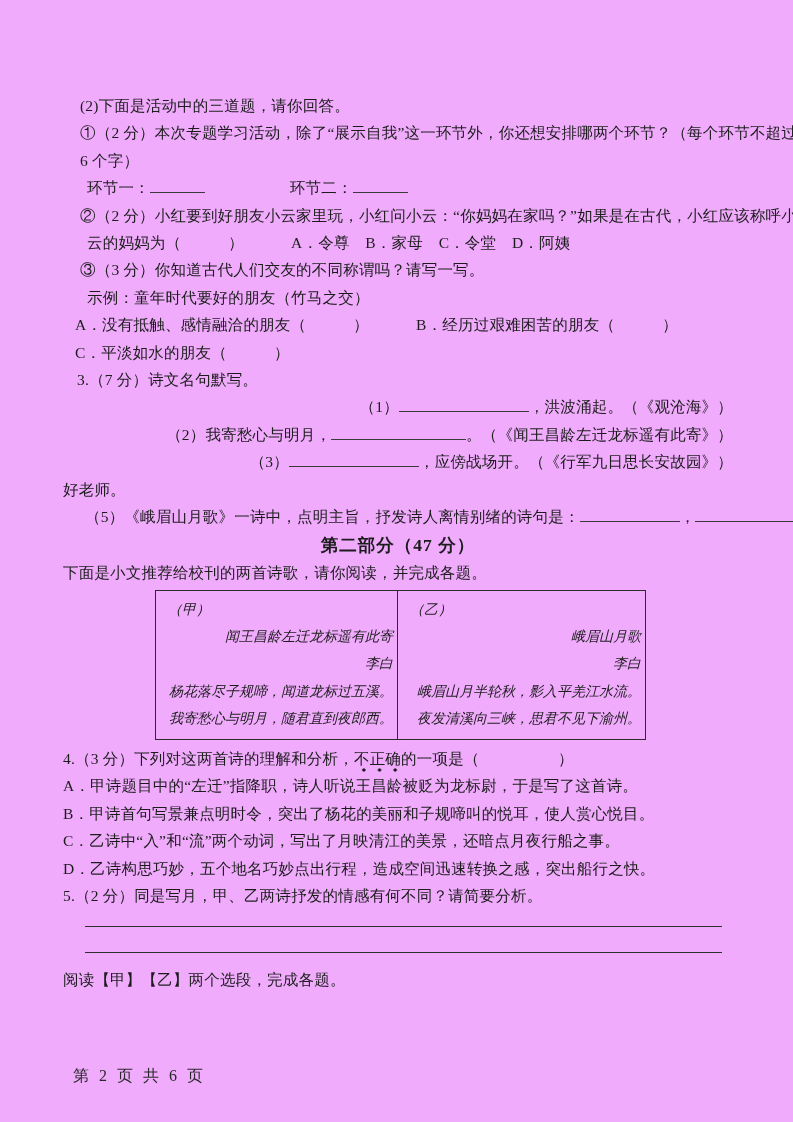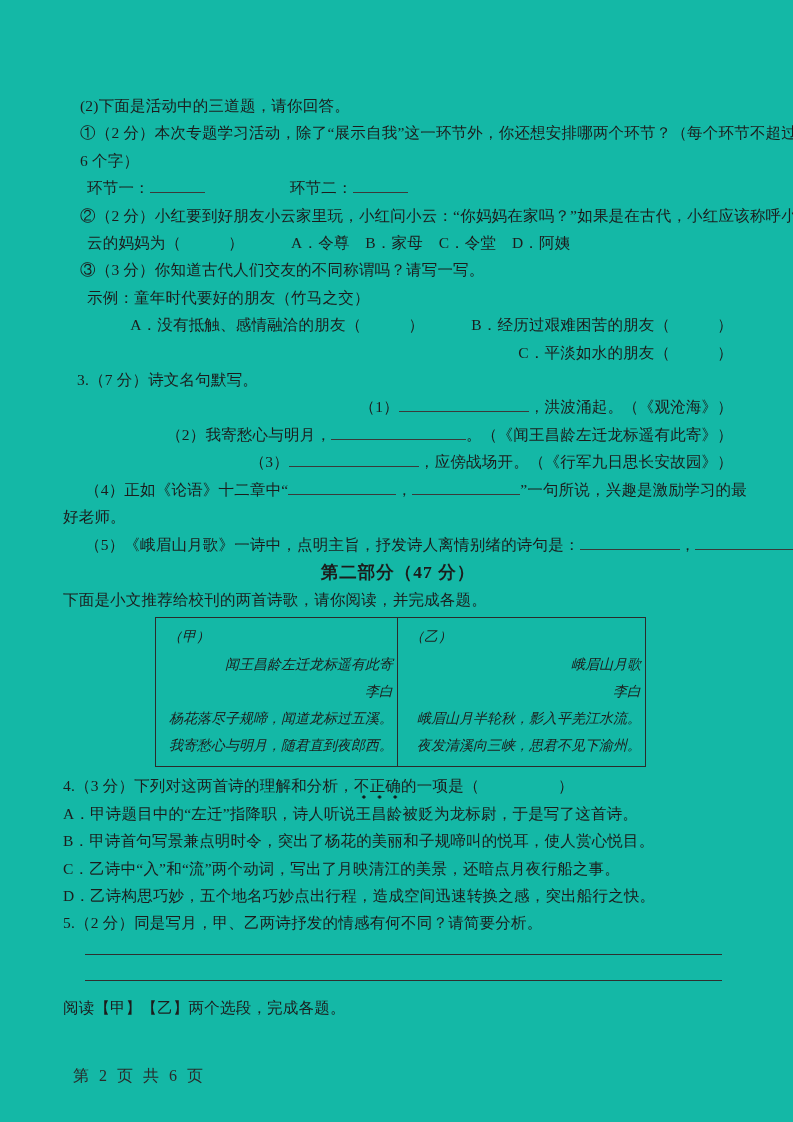--- a/index.html
+++ b/index.html
@@ -1,39 +1,39 @@
 <!DOCTYPE html>
 <html><head>
 <meta charset="utf-8">
 <style>
   html,body{margin:0;padding:0;background:#ffffff;}
   .page{
     position:relative;
     width:793px;height:1122px;
-    background:#14b8a6;
+    background:#f0abfc;
     color:#1c1c1c;
     font-family:"Liberation Serif","DejaVu Serif",serif;
     overflow:hidden;
   }
   .content{
     position:absolute;
     left:63px;top:92px;
     width:670px;
   }
   .line{
     font-size:15.5px;
     line-height:27.4px;
     white-space:nowrap;
     letter-spacing:0.2px;
   }
   .in1{margin-left:14px;}  
   .in2{margin-left:17px;}  
   .in3{margin-left:22px;text-align:right;}  
   .in4{margin-left:24px;}  
-  .in5{margin-left:12px;text-align:right;}  
+  .in5{margin-left:12px;}  
   .in6{}  
   .blank{
     display:inline-block;
     border-bottom:1px solid #3a3a3a;
     height:15px;
     vertical-align:baseline;
   }
   .w55{width:55px;}
   .w100{width:100px;}
   .w108{width:108px;}
@@ -116,23 +116,20 @@
 
     <div class="line in3">
       <span>（1）</span><span class="blank w130"></span><span>，洪波涌起。（《观沧海》）</span>
     </div>
     <div class="line in3">
       <span>（2）我寄愁心与明月，</span><span class="blank w135"></span><span>。（《闻王昌龄左迁龙标遥有此寄》）</span>
     </div>
     <div class="line in3">
       <span>（3）</span><span class="blank w130"></span><span>，应傍战场开。（《行军九日思长安故园》）</span>
     </div>
-    <div class="line in3">
-      <span>（4）正如《论语》十二章中“</span><span class="blank w108"></span><span>，</span><span class="blank w108"></span><span>”一句所说，兴趣是激励学习的最</span>
-    </div>
     <div class="line">好老师。</div>
     <div class="line in3">
       <span>（5）《峨眉山月歌》一诗中，点明主旨，抒发诗人离情别绪的诗句是：</span><span class="blank w100"></span><span>，</span><span class="blank w100"></span>
     </div>
 
     <div class="heading">第二部分（47 分）</div>
 
     <div class="line">下面是小文推荐给校刊的两首诗歌，请你阅读，并完成各题。</div>
 
     <table class="poem-table">

